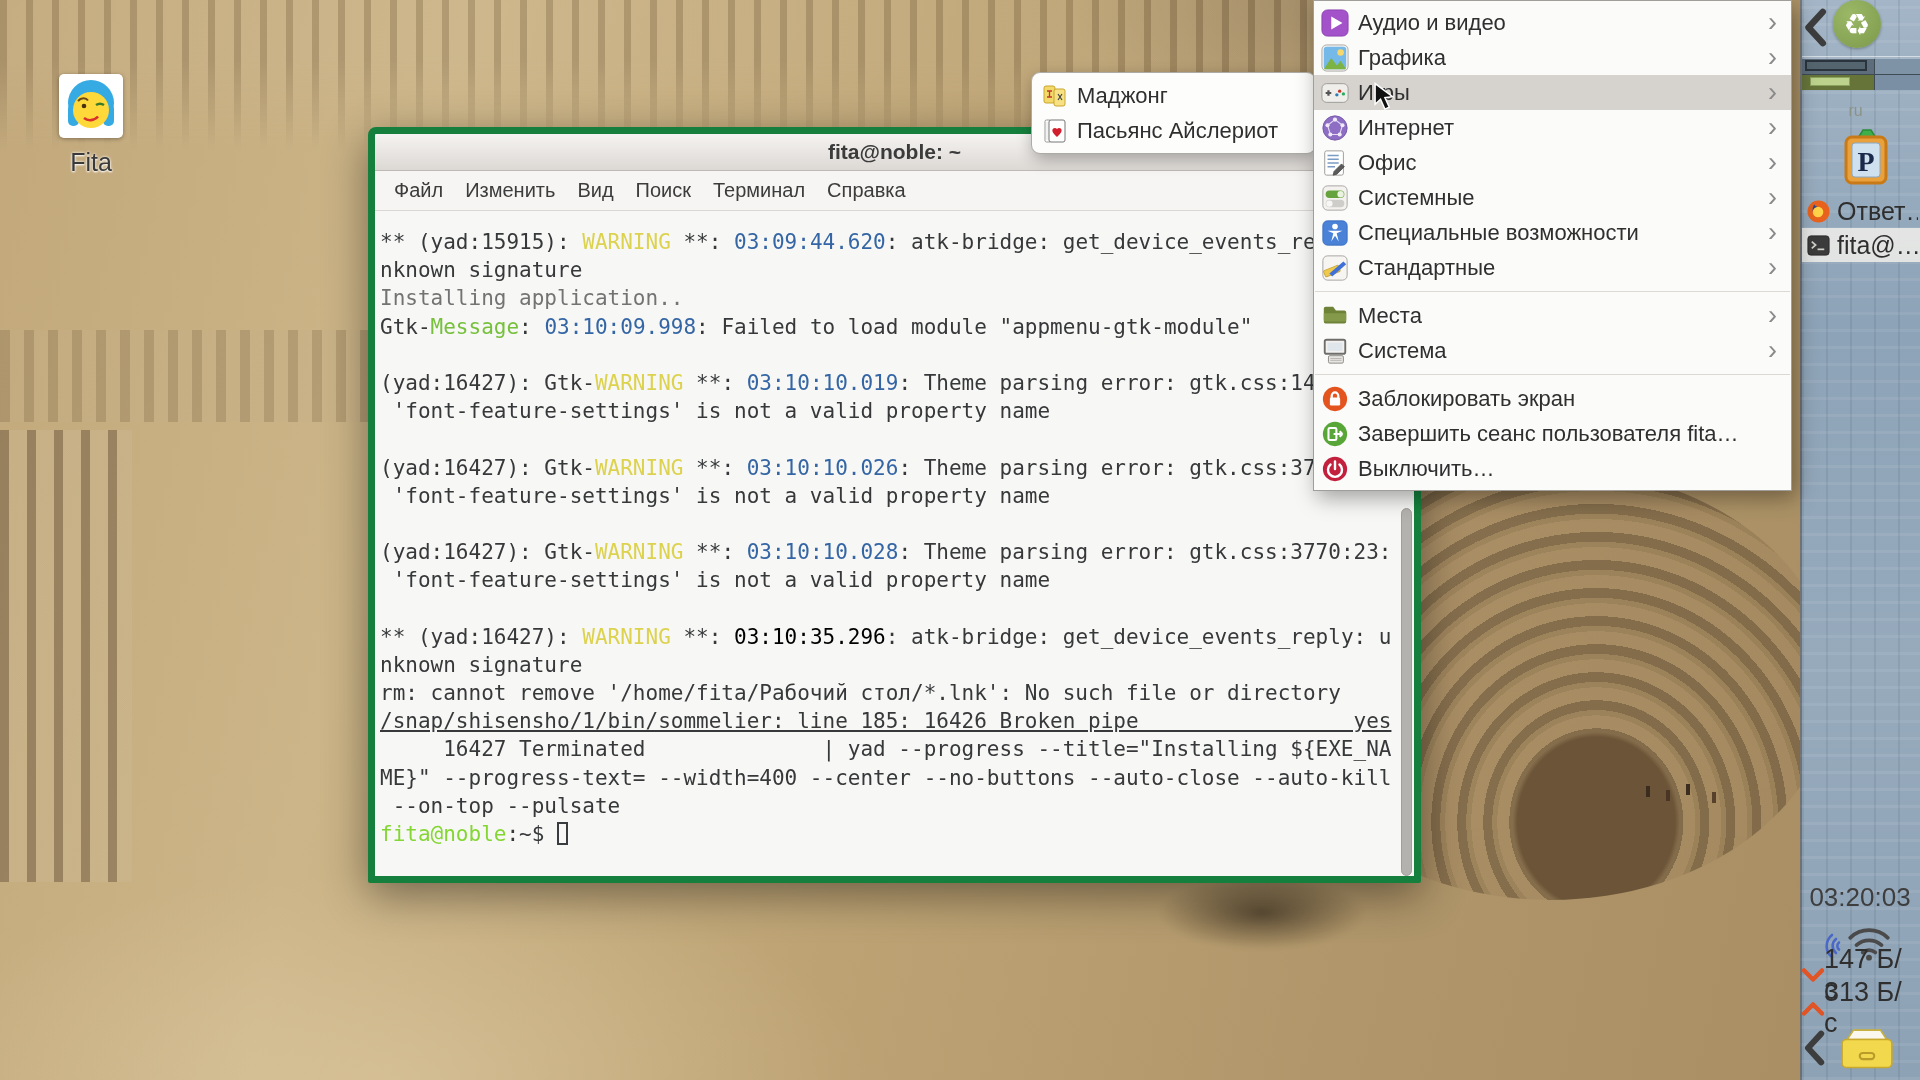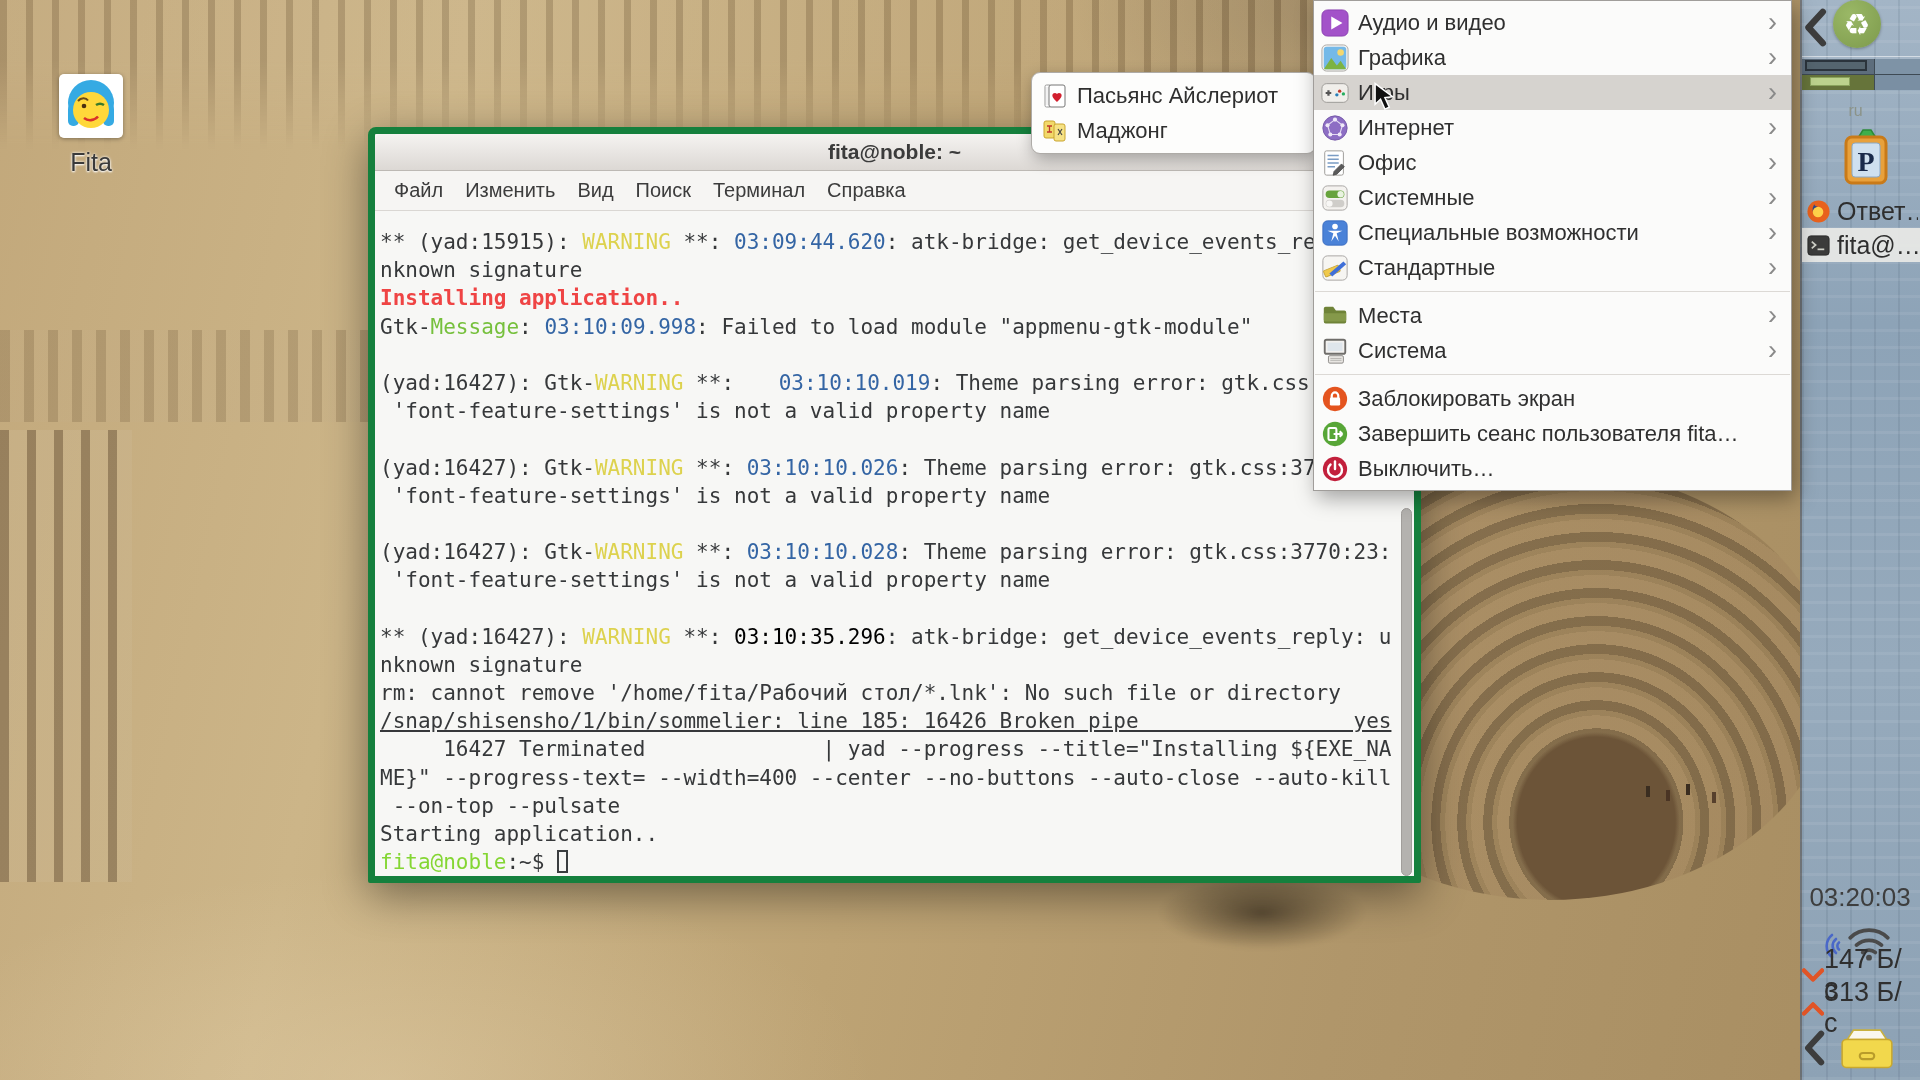--- a/index.html
+++ b/index.html
@@ -149,67 +149,66 @@
         <span class="tmenu-item">Файл</span>
         <span class="tmenu-item">Изменить</span>
         <span class="tmenu-item">Вид</span>
         <span class="tmenu-item">Поиск</span>
         <span class="tmenu-item">Терминал</span>
         <span class="tmenu-item">Справка</span>
       </div>
     <div class="term-content" id="term-output">
         <div class="tline"><span style="color: rgb(54, 56, 58);">** (yad:15915): </span><span style="color: rgb(221, 210, 78);">WARNING</span><span style="color: rgb(54, 56, 58);"> **: </span><span style="color: rgb(52, 101, 164);">03:09:44.620</span><span style="color: rgb(54, 56, 58);">: atk-bridge: get_device_events_reply: u</span></div>
         <div class="tline"><span style="color: rgb(54, 56, 58);">nknown signature</span></div>
-        <div class="tline"><span style="color: #ef4444; font-weight: bold;">Installing application..</span></div>
+        <div class="tline"><span style="color: #737373;">Installing application..</span></div>
         <div class="tline"><span style="color: rgb(54, 56, 58);">Gtk-</span><span style="color: rgb(118, 192, 60);">Message</span><span style="color: rgb(54, 56, 58);">: </span><span style="color: rgb(52, 101, 164);">03:10:09.998</span><span style="color: rgb(54, 56, 58);">: Failed to load module "appmenu-gtk-module"</span></div>
         <div class="tline"><span style="color: rgb(54, 56, 58);"></span></div>
-        <div class="tline"><span style="color: rgb(54, 56, 58);">(yad:16427): Gtk-</span><span style="color: rgb(221, 210, 78);">WARNING</span><span style="color: rgb(54, 56, 58);"> **: </span><span style="color: rgb(52, 101, 164); margin-left: 32px;">03:10:10.019</span><span style="color: rgb(54, 56, 58);">: Theme parsing error: gtk.css:1413:23:</span></div>
+        <div class="tline"><span style="color: rgb(54, 56, 58);">(yad:16427): Gtk-</span><span style="color: rgb(221, 210, 78);">WARNING</span><span style="color: rgb(54, 56, 58);"> **: </span><span style="color: rgb(52, 101, 164);">03:10:10.019</span><span style="color: rgb(54, 56, 58);">: Theme parsing error: gtk.css:1413:23:</span></div>
         <div class="tline"><span style="color: rgb(54, 56, 58);"> 'font-feature-settings' is not a valid property name</span></div>
         <div class="tline"><span style="color: rgb(54, 56, 58);"></span></div>
         <div class="tline"><span style="color: rgb(54, 56, 58);">(yad:16427): Gtk-</span><span style="color: rgb(221, 210, 78);">WARNING</span><span style="color: rgb(54, 56, 58);"> **: </span><span style="color: rgb(52, 101, 164);">03:10:10.026</span><span style="color: rgb(54, 56, 58);">: Theme parsing error: gtk.css:3770:23:</span></div>
         <div class="tline"><span style="color: rgb(54, 56, 58);"> 'font-feature-settings' is not a valid property name</span></div>
         <div class="tline"><span style="color: rgb(54, 56, 58);"></span></div>
         <div class="tline"><span style="color: rgb(54, 56, 58);">(yad:16427): Gtk-</span><span style="color: rgb(221, 210, 78);">WARNING</span><span style="color: rgb(54, 56, 58);"> **: </span><span style="color: rgb(52, 101, 164);">03:10:10.028</span><span style="color: rgb(54, 56, 58);">: Theme parsing error: gtk.css:3770:23:</span></div>
         <div class="tline"><span style="color: rgb(54, 56, 58);"> 'font-feature-settings' is not a valid property name</span></div>
         <div class="tline"><span style="color: rgb(54, 56, 58);"></span></div>
         <div class="tline"><span style="color: rgb(54, 56, 58);">** (yad:16427): </span><span style="color: rgb(221, 210, 78);">WARNING</span><span style="color: rgb(54, 56, 58);"> **: </span><span style="color: #000000;">03:10:35.296</span><span style="color: rgb(54, 56, 58);">: atk-bridge: get_device_events_reply: u</span></div>
         <div class="tline"><span style="color: rgb(54, 56, 58);">nknown signature</span></div>
         <div class="tline"><span style="color: rgb(54, 56, 58); margin-top: 16px;">rm: cannot remove '/home/fita/Рабочий стол/*.lnk': No such file or directory</span></div>
         <div class="tline"><span style="color: rgb(54, 56, 58); text-decoration: underline;">/snap/shisensho/1/bin/sommelier: line 185: 16426 Broken pipe                 yes</span></div>
         <div class="tline"><span style="color: rgb(54, 56, 58);">     16427 Terminated              | yad --progress --title="Installing ${EXE_NA</span></div>
         <div class="tline"><span style="color: rgb(54, 56, 58);">ME}" --progress-text= --width=400 --center --no-buttons --auto-close --auto-kill</span></div>
         <div class="tline"><span style="color: rgb(54, 56, 58);"> --on-top --pulsate</span></div>
-        <div class="tline"><span style="color: rgb(54, 56, 58);">Starting application..</span></div>
         <div class="tline"><span style="color: rgb(132, 214, 51);">fita@noble</span><span style="color: rgb(54, 56, 58);">:~$ </span><span class="tcursor"></span></div>
       </div>
     <div class="scroll-thumb"></div>
   </div>
 
   <div class="submenu" id="games-submenu">
+      <div class="sub-row">
+        <span class="mi-icon">
+          <svg viewBox="0 0 26 26">
+            <rect x="2" y="3" width="11" height="17" rx="2" fill="#f2d96a" stroke="#caa52e"></rect>
+            <rect x="12" y="6" width="11" height="17" rx="2" fill="#f6e285" stroke="#caa52e"></rect>
+            <path d="M5 8h5M7.5 8v6M5 14h5" stroke="#c0392b" stroke-width="1.3" fill="none"></path>
+            <path d="M16 11l4 6m0-6l-4 6" stroke="#444" stroke-width="1.2"></path>
+          </svg>
+        </span>
+        <span class="mi-label">Маджонг</span>
+      </div>
       <div class="sub-row">
         <span class="mi-icon">
           <svg viewBox="0 0 26 26">
             <rect x="3" y="2" width="6" height="22" rx="1.5" fill="#fff" stroke="#999"></rect>
             <path d="M5 4v18M7 4v18" stroke="#ddd" stroke-width=".8"></path>
             <rect x="7" y="2" width="16" height="22" rx="2" fill="#fff" stroke="#777"></rect>
             <path d="M15 19c-4.5-3.8-5.6-6.6-3.8-8.4 1.1-1.1 2.9-.9 3.8.4.9-1.3 2.7-1.5 3.8-.4 1.8 1.8.7 4.6-3.8 8.4z" fill="#d21f2e"></path>
           </svg>
         </span>
         <span class="mi-label">Пасьянс Айслериот</span>
-      </div>
-      <div class="sub-row">
-        <span class="mi-icon">
-          <svg viewBox="0 0 26 26">
-            <rect x="2" y="3" width="11" height="17" rx="2" fill="#f2d96a" stroke="#caa52e"></rect>
-            <rect x="12" y="6" width="11" height="17" rx="2" fill="#f6e285" stroke="#caa52e"></rect>
-            <path d="M5 8h5M7.5 8v6M5 14h5" stroke="#c0392b" stroke-width="1.3" fill="none"></path>
-            <path d="M16 11l4 6m0-6l-4 6" stroke="#444" stroke-width="1.2"></path>
-          </svg>
-        </span>
-        <span class="mi-label">Маджонг</span>
       </div>
     </div>
 
   <div class="appsmenu" id="apps-menu">
       <div class="menu-row">
         <span class="mi-icon">
           <svg viewBox="0 0 30 30">
             <rect x="1" y="1" width="28" height="28" rx="6" fill="#a352c9"></rect>
             <rect x="1" y="1" width="28" height="28" rx="6" fill="none" stroke="#8a3fb0"></rect>
             <path d="M11 8l12 7-12 7z" fill="#fff"></path>

